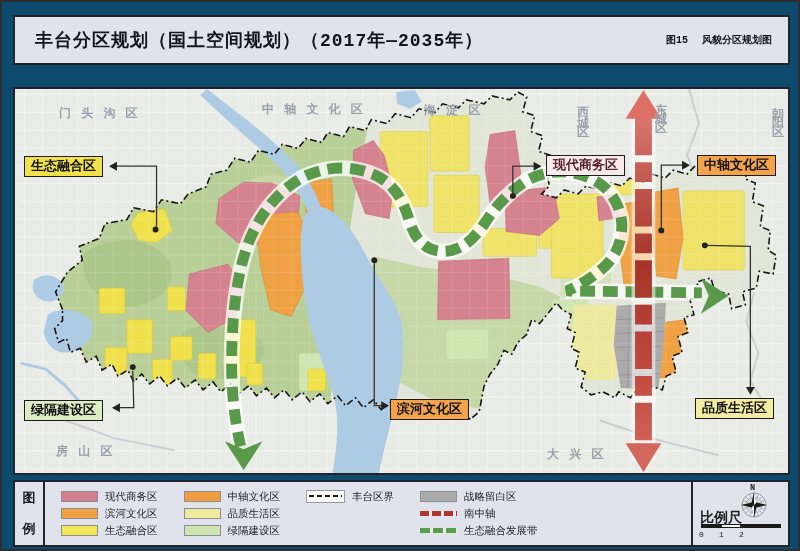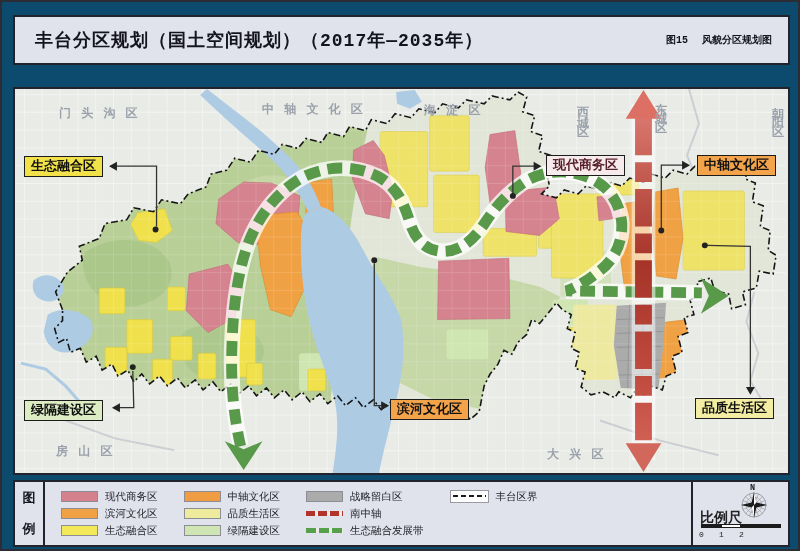--- a/index.html
+++ b/index.html
@@ -263,38 +263,38 @@
             <span class="sw" style="background:#eeec9c"></span>
             <span class="swl">品质生活区</span>
           </div>
         <div class="lrow">
             <span class="sw" style="background:#cfe6b4"></span>
             <span class="swl">绿隔建设区</span>
           </div>
       </div>
       <div class="lcol">
         <div class="lrow">
-            <span class="sw" style="background:#ababab"></span>
-            <span class="swl">战略留白区</span>
-          </div>
-        <div class="lrow">
-            <span class="sw sw-line sw-axis"></span>
-            <span class="swl">南中轴</span>
-          </div>
-        <div class="lrow">
-            <span class="sw sw-line sw-belt"></span>
-            <span class="swl">生态融合发展带</span>
-          </div>
-      </div>
-      <div class="lcol">
-        <div class="lrow">
             <span class="sw-bound">
               <i></i>
             </span>
             <span class="swl">丰台区界</span>
+          </div>
+      </div>
+      <div class="lcol">
+        <div class="lrow">
+            <span class="sw" style="background:#ababab"></span>
+            <span class="swl">战略留白区</span>
+          </div>
+        <div class="lrow">
+            <span class="sw sw-line sw-axis"></span>
+            <span class="swl">南中轴</span>
+          </div>
+        <div class="lrow">
+            <span class="sw sw-line sw-belt"></span>
+            <span class="swl">生态融合发展带</span>
           </div>
       </div>
     </div>
     <div id="scalebox">
       <span class="n">N</span>
       <svg width="30" height="30" style="position:absolute;left:46px;top:8px;">
         <g transform="translate(15,15)">
           <circle r="12" fill="none" stroke="#777" stroke-width="0.6"></circle>
           <circle r="8" fill="none" stroke="#999" stroke-width="0.5"></circle>
           <g stroke="#888" stroke-width="0.5">

